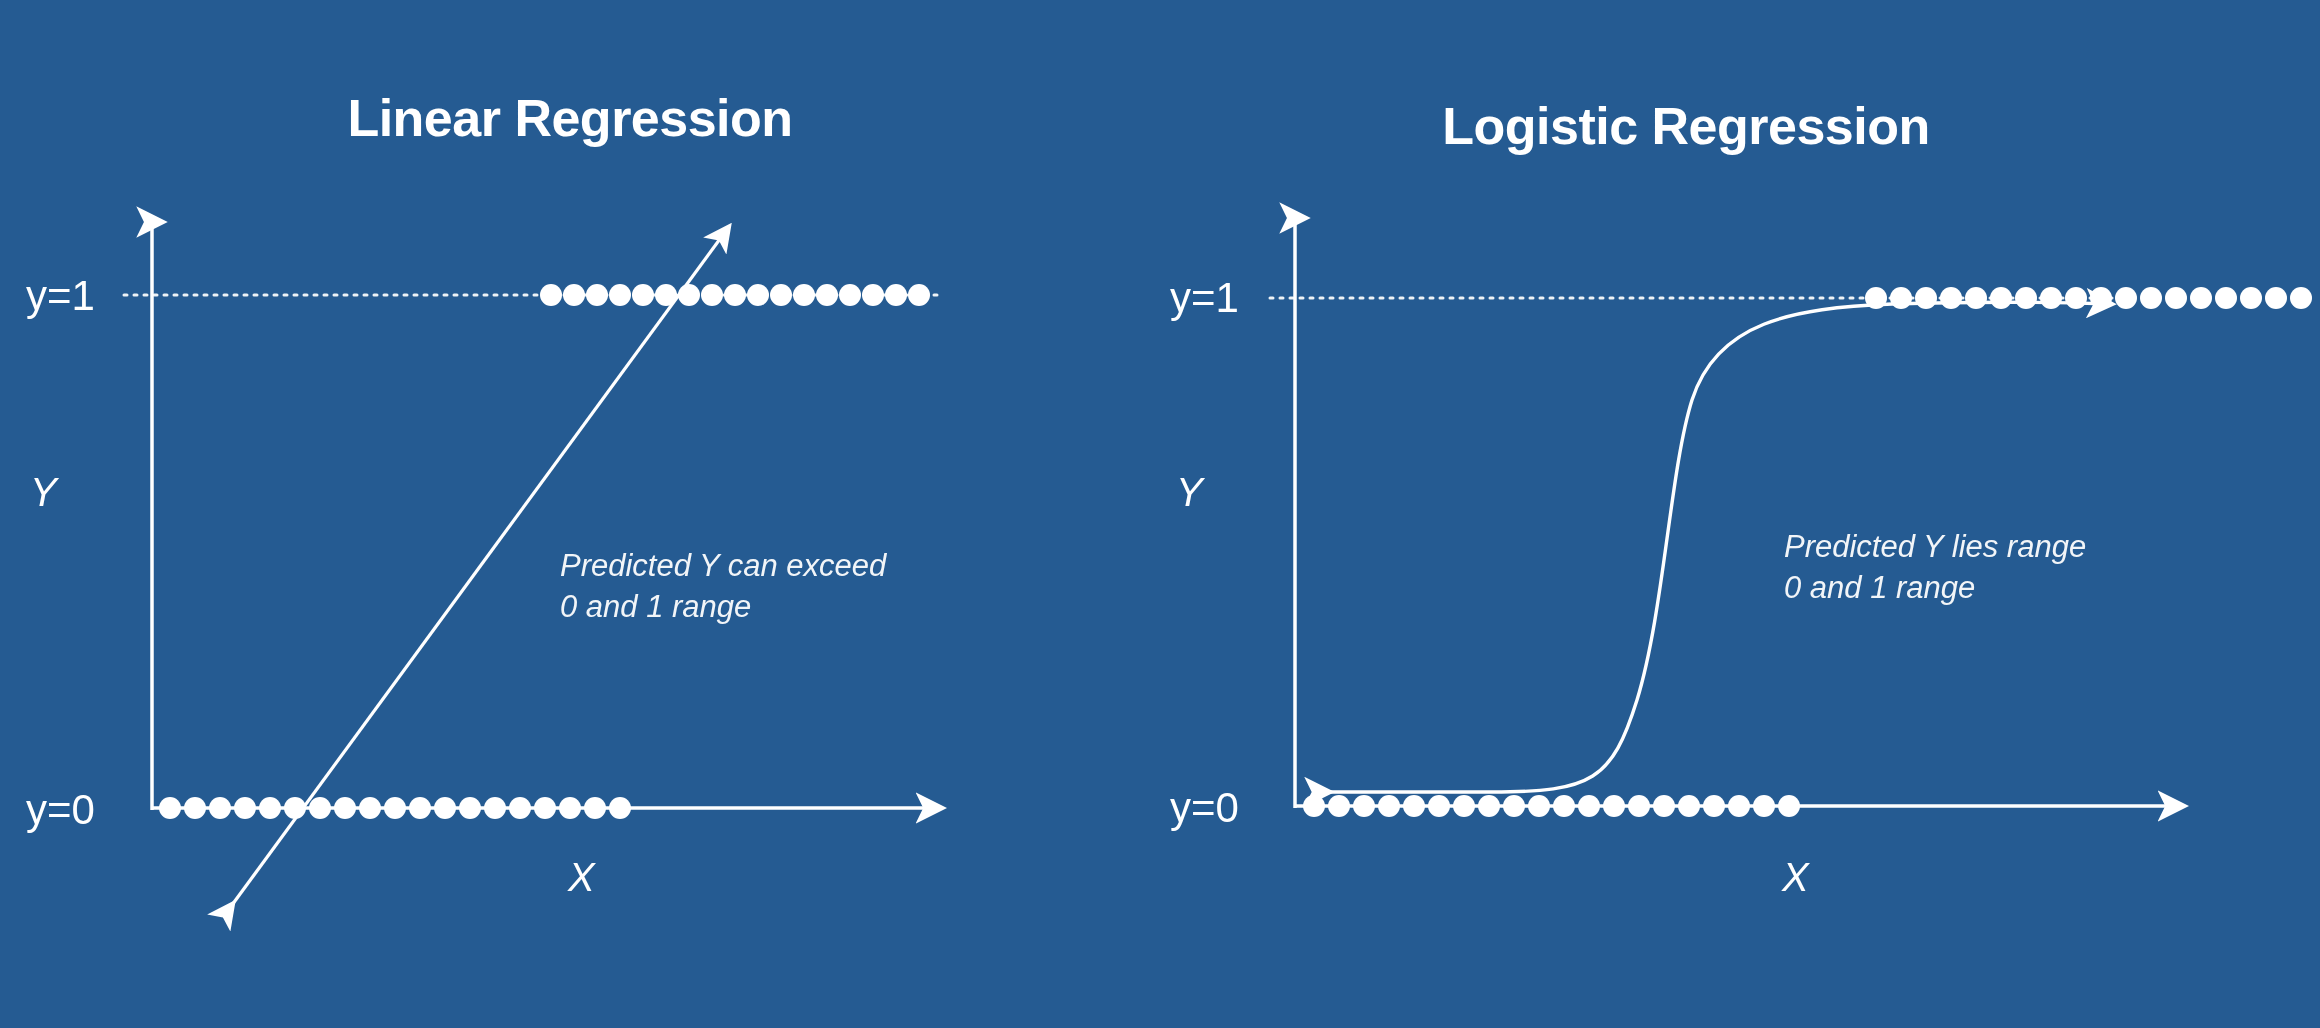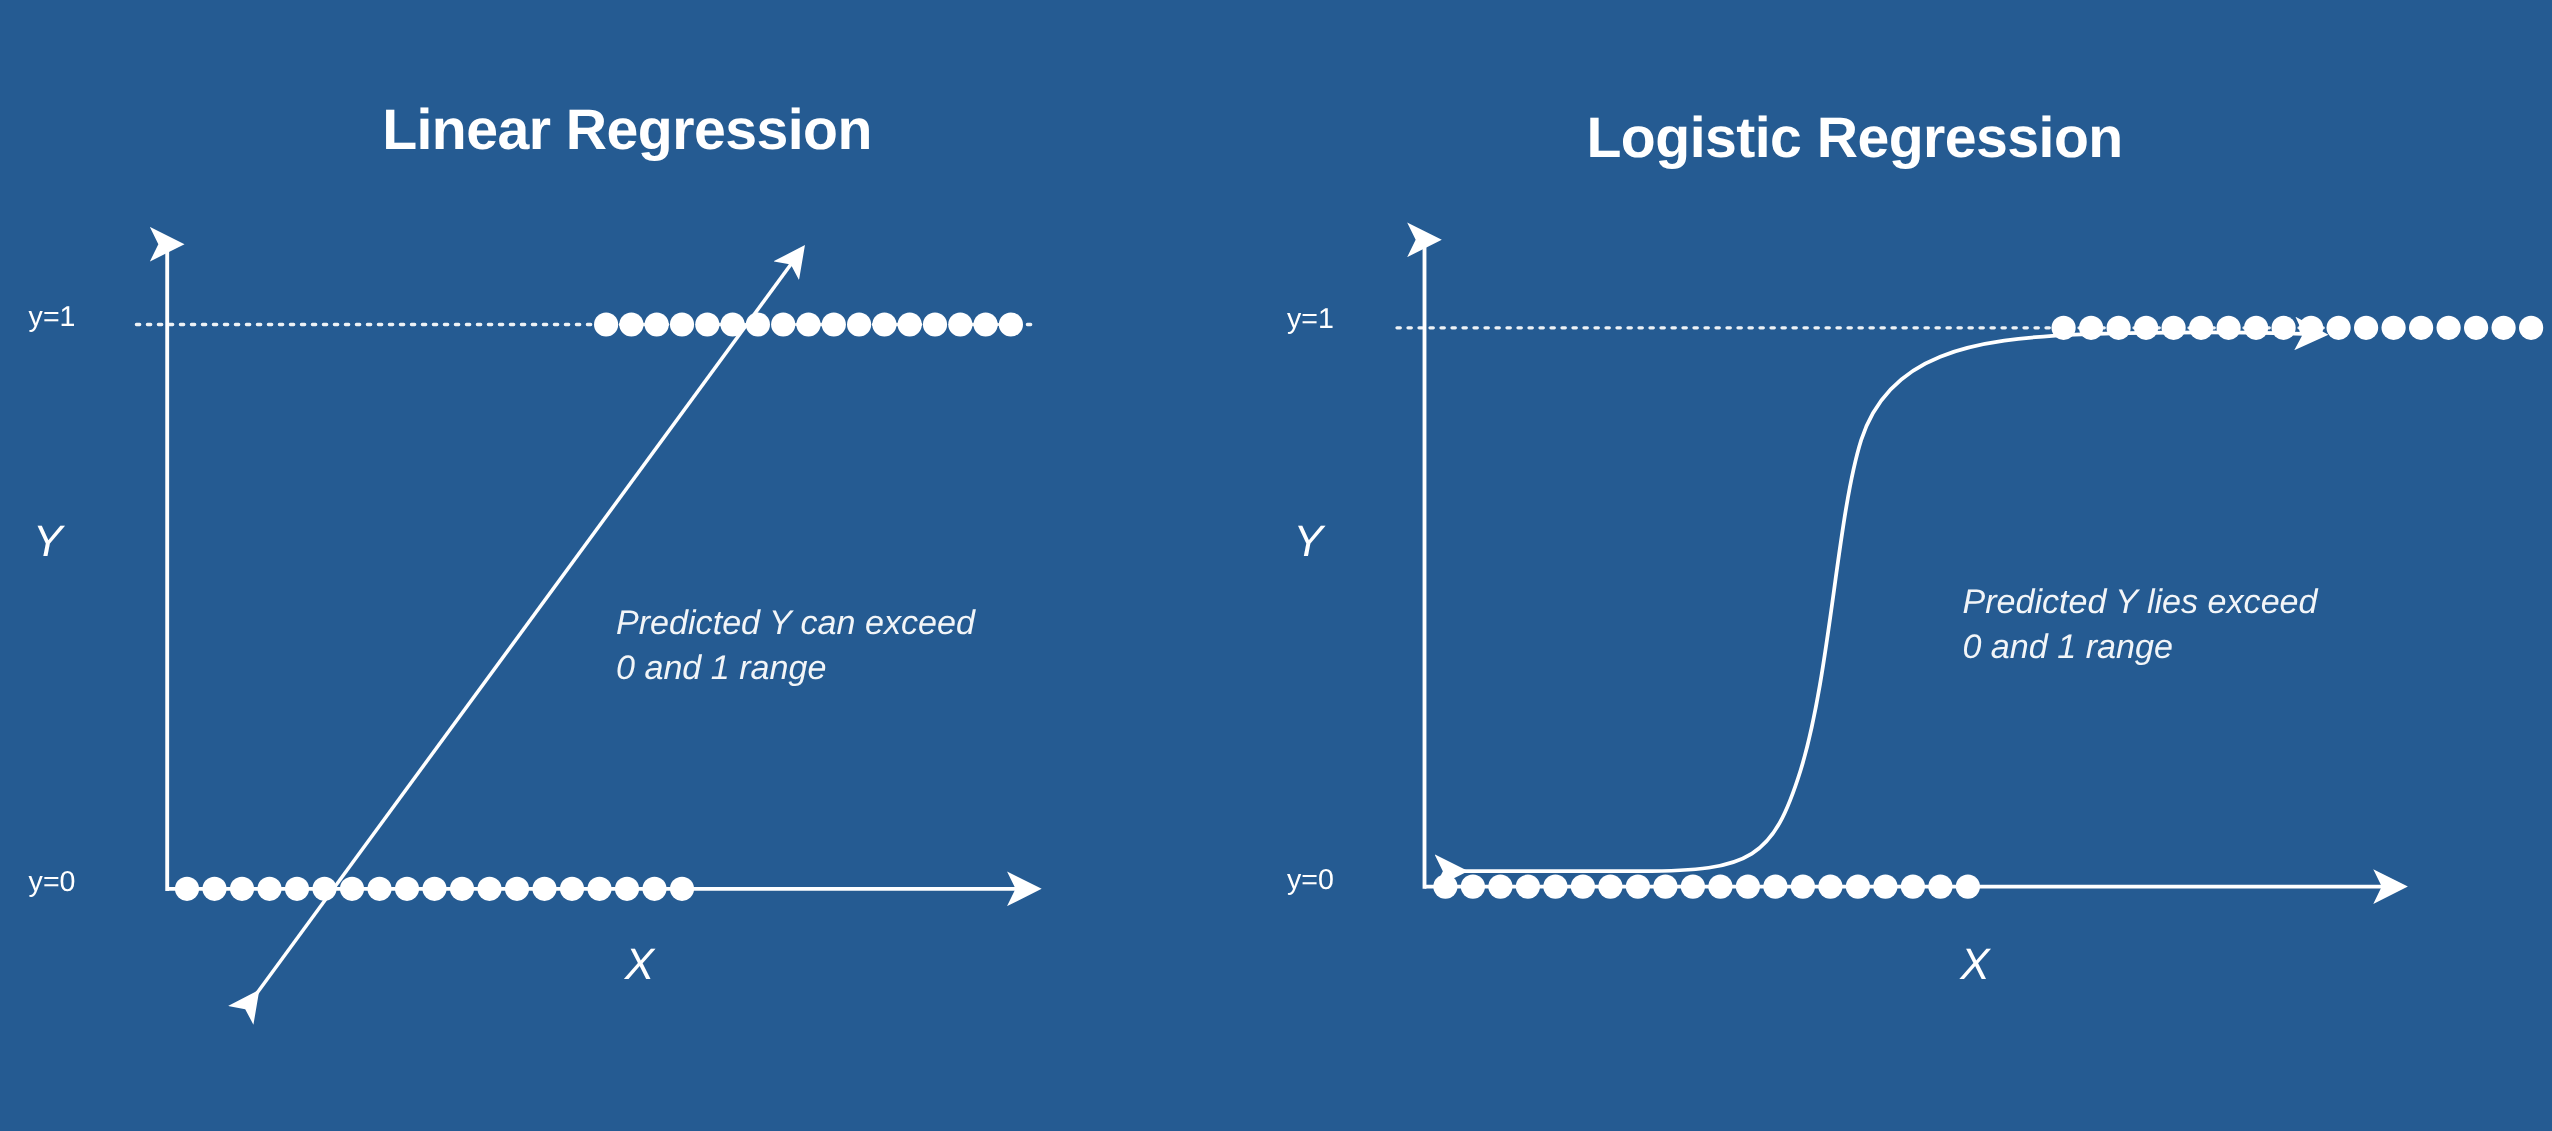--- a/index.html
+++ b/index.html
@@ -54,21 +54,21 @@
     font-family: "Liberation Sans", sans-serif;
     font-style: italic;
     font-size: 40px;
     font-weight: 400;
     white-space: nowrap;
   }
   .tick-label {
     position: absolute;
     color: #ffffff;
     font-family: "Liberation Sans", sans-serif;
-    font-size: 26px;
+    font-size: 42px;
     font-weight: 400;
     white-space: nowrap;
   }
   .annotation {
     position: absolute;
     color: #f2f5f8;
     font-family: "Liberation Sans", sans-serif;
     font-style: italic;
     font-size: 31px;
     line-height: 1.33;
@@ -235,18 +235,18 @@
 
     <div class="tick-label" style="left:78px; top:274px;">y=1</div>
 
     <div class="tick-label" style="left:78px; top:784px;">y=0</div>
 
     <div class="axis-label" style="left:84px; top:470px;">Y</div>
 
     <div class="axis-label" style="left:690px; top:855px;">X</div>
 
     <div class="annotation" style="left:692px; top:526px;">
-      <span class="ann-line">Predicted Y lies exceed</span>
+      <span class="ann-line">Predicted Y lies range</span>
       <span class="ann-line">0 and 1 range</span>
     </div>
   </div>
 
 </div>
 
 </body></html>

